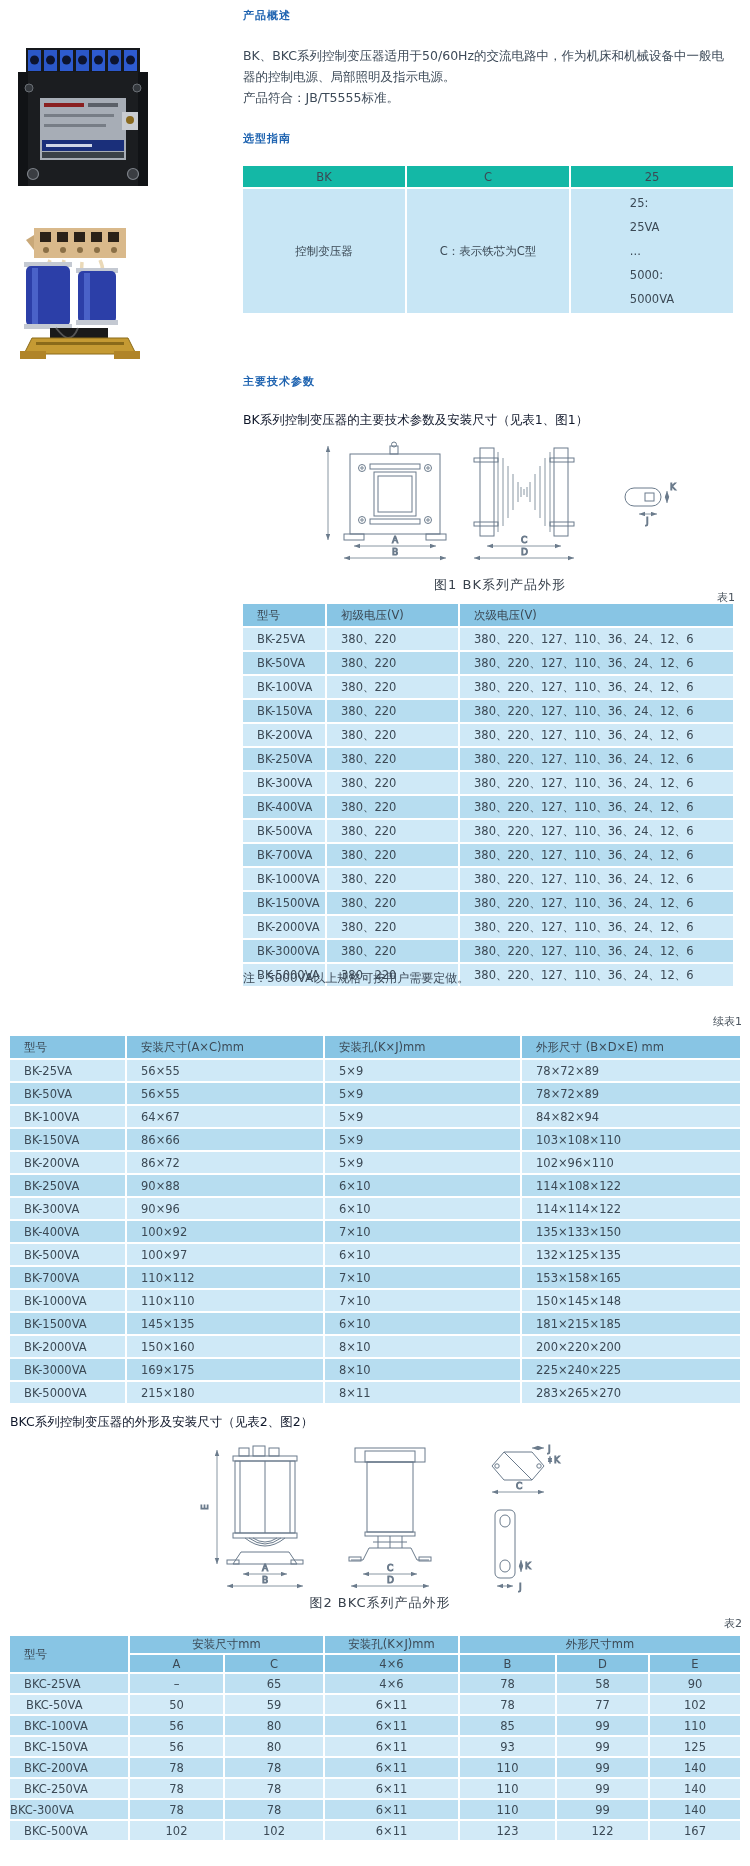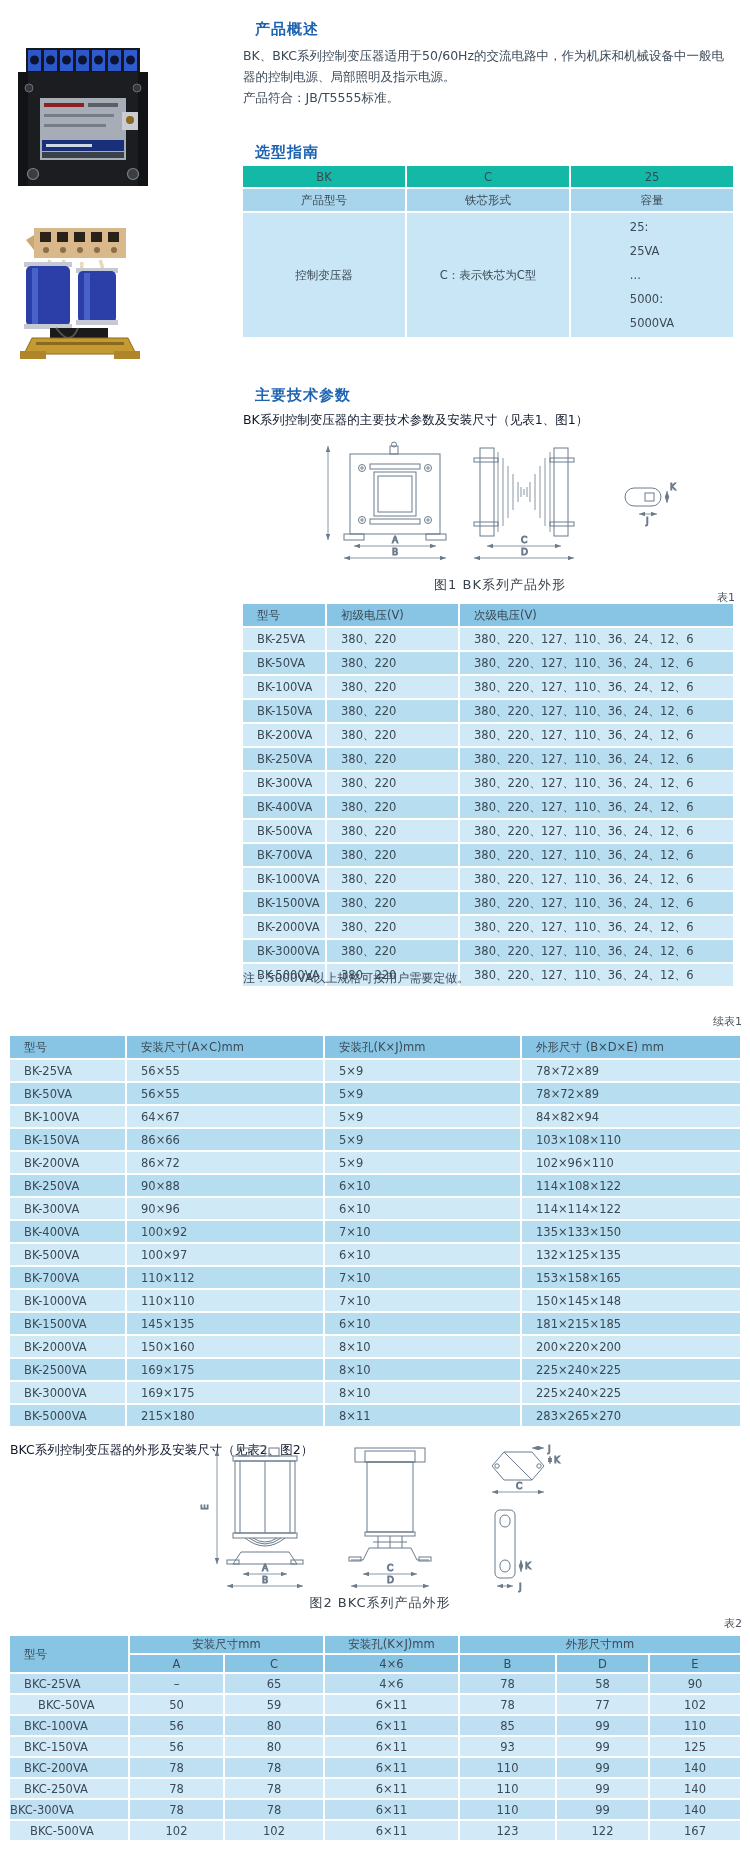--- a/index.html
+++ b/index.html
@@ -3,21 +3,21 @@
 <meta charset="utf-8">
 <style>
   html,body{margin:0;padding:0;}
   body{
     width:750px;height:1866px;position:relative;background:#ffffff;
     font-family:"DejaVu Sans","Liberation Sans",sans-serif;
     color:#3d4a58;-webkit-font-smoothing:antialiased;
   }
   .abs{position:absolute;}
   h2.sec{
-    margin:12px;font-size:15px;font-weight:bold;color:#1e63b0;letter-spacing:1px;
+    margin:0;font-size:11px;font-weight:bold;color:#1e63b0;letter-spacing:1px;
   }
   .body-text{font-size:12.5px;line-height:21px;color:#3d4a58;}
   .intro-text{font-size:12.5px;color:#0f172a;}
   .tag{font-size:11px;color:#4a545e;}
   .fig-caption{font-size:13px;color:#39424d;text-align:center;letter-spacing:1px;}
   .note-text{font-size:12px;color:#3d4a58;}
 
   
   table{border-collapse:separate;border-spacing:0;table-layout:fixed;}
   td,th{
@@ -155,25 +155,20 @@
   <colgroup>
       <col style="width:164px">
       <col style="width:164px">
       <col style="width:164px">
     </colgroup>
   <tbody>
       <tr class="r1">
     <td>BK</td>
     <td>C</td>
     <td>25</td>
-  </tr>
-  <tr class="r2">
-    <td>产品型号</td>
-    <td>铁芯形式</td>
-    <td>容量</td>
   </tr>
   <tr class="r3">
     <td>控制变压器</td>
     <td>C：表示铁芯为C型</td>
     <td><div class="cap-lines"><div>25:</div><div>25VA</div><div>...</div><div>5000:</div><div>5000VA</div></div></td>
   </tr>
 </tbody>
   </table>
 
 <h2 class="sec abs" style="left:243px;top:374px;">主要技术参数</h2>
@@ -440,41 +435,35 @@
         <td>6×10</td>
         <td>181×215×185</td>
       </tr>
       <tr>
         <td>BK-2000VA</td>
         <td>150×160</td>
         <td>8×10</td>
         <td>200×220×200</td>
       </tr>
       <tr>
-        <td>BK-2500VA</td>
-        <td>169×175</td>
-        <td>8×10</td>
-        <td>225×240×225</td>
-      </tr>
-      <tr>
         <td>BK-3000VA</td>
         <td>169×175</td>
         <td>8×10</td>
         <td>225×240×225</td>
       </tr>
       <tr>
         <td>BK-5000VA</td>
         <td>215×180</td>
         <td>8×11</td>
         <td>283×265×270</td>
       </tr>
     </tbody>
 </table>
 
-<div class="intro-text abs" style="left:10px;top:1414px;width:600px;margin-top:28px;">BKC系列控制变压器的外形及安装尺寸（见表2、图2）</div>
+<div class="intro-text abs" style="left:10px;top:1414px;width:600px;">BKC系列控制变压器的外形及安装尺寸（见表2、图2）</div>
 
 <div class="abs" style="left:190px;top:1442px;width:380px;height:152px;">
   <svg width="380" height="152" viewBox="0 0 380 152">
 
     <g transform="translate(35,4)" class="linework">
       <rect x="14" y="2" width="10" height="8"></rect>
         <rect x="28" y="0" width="12" height="10"></rect>
         <rect x="44" y="2" width="10" height="8"></rect>
       <rect x="8" y="10" width="64" height="5"></rect>
       <rect x="10" y="15" width="60" height="72"></rect>
@@ -572,21 +561,21 @@
       <tr>
         <td style="text-align: left; padding-left: 14px;">BKC-25VA</td>
         <td>–</td>
         <td>65</td>
         <td>4×6</td>
         <td>78</td>
         <td>58</td>
         <td>90</td>
       </tr>
       <tr>
-        <td style="text-align: left; padding-left: 28px;">BKC-50VA</td>
+        <td style="text-align: left; padding-left: 16px;">BKC-50VA</td>
         <td>50</td>
         <td>59</td>
         <td>6×11</td>
         <td>78</td>
         <td>77</td>
         <td>102</td>
       </tr>
       <tr>
         <td style="text-align: left; padding-left: 14px;">BKC-100VA</td>
         <td>56</td>
@@ -626,21 +615,21 @@
       <tr>
         <td style="text-align: left; padding-left: 0;">BKC-300VA</td>
         <td>78</td>
         <td>78</td>
         <td>6×11</td>
         <td>110</td>
         <td>99</td>
         <td>140</td>
       </tr>
       <tr>
-        <td style="text-align: left; padding-left: 20px;">BKC-500VA</td>
+        <td style="text-align: left; padding-left: 14px;">BKC-500VA</td>
         <td>102</td>
         <td>102</td>
         <td>6×11</td>
         <td>123</td>
         <td>122</td>
         <td>167</td>
       </tr>
     </tbody>
 </table>
 

